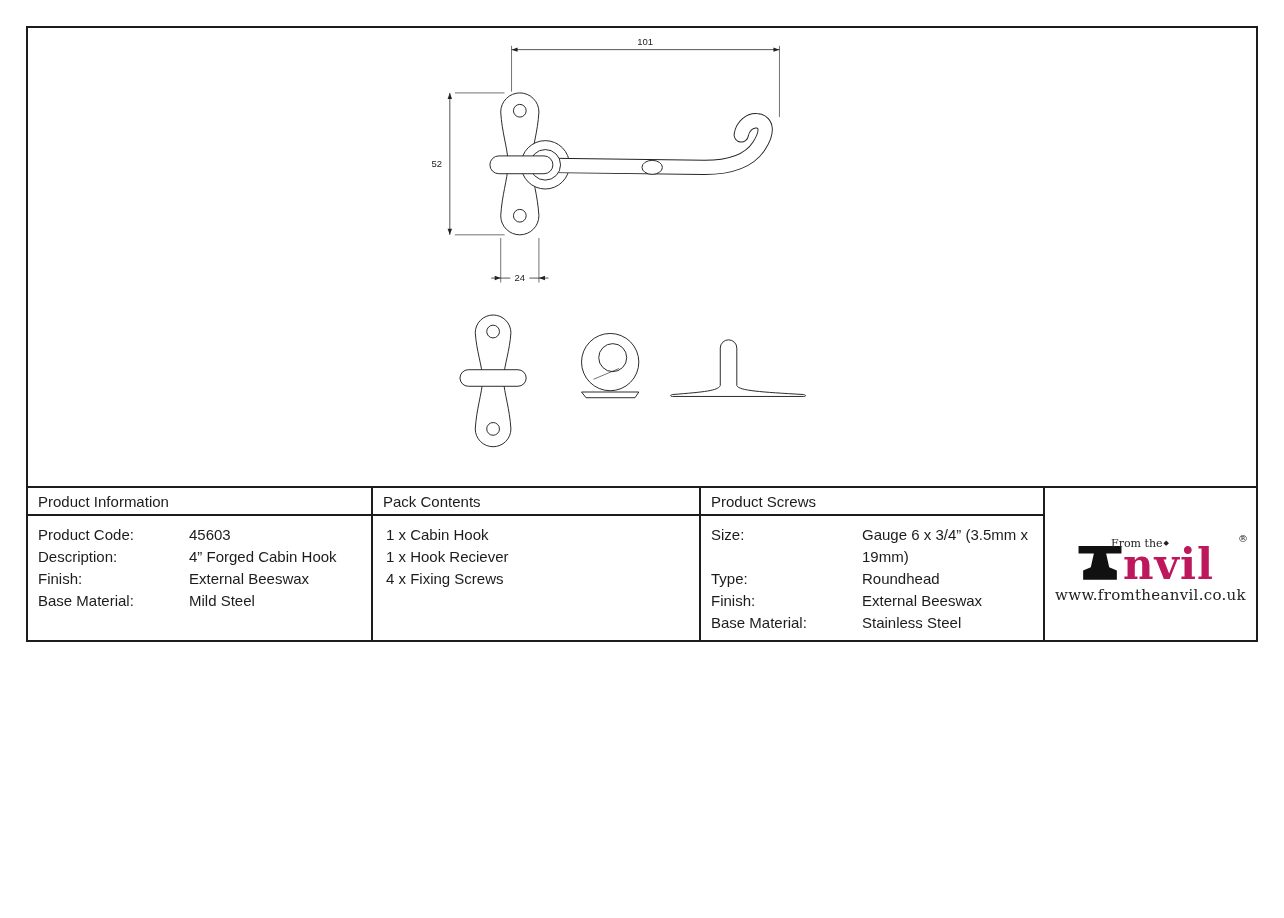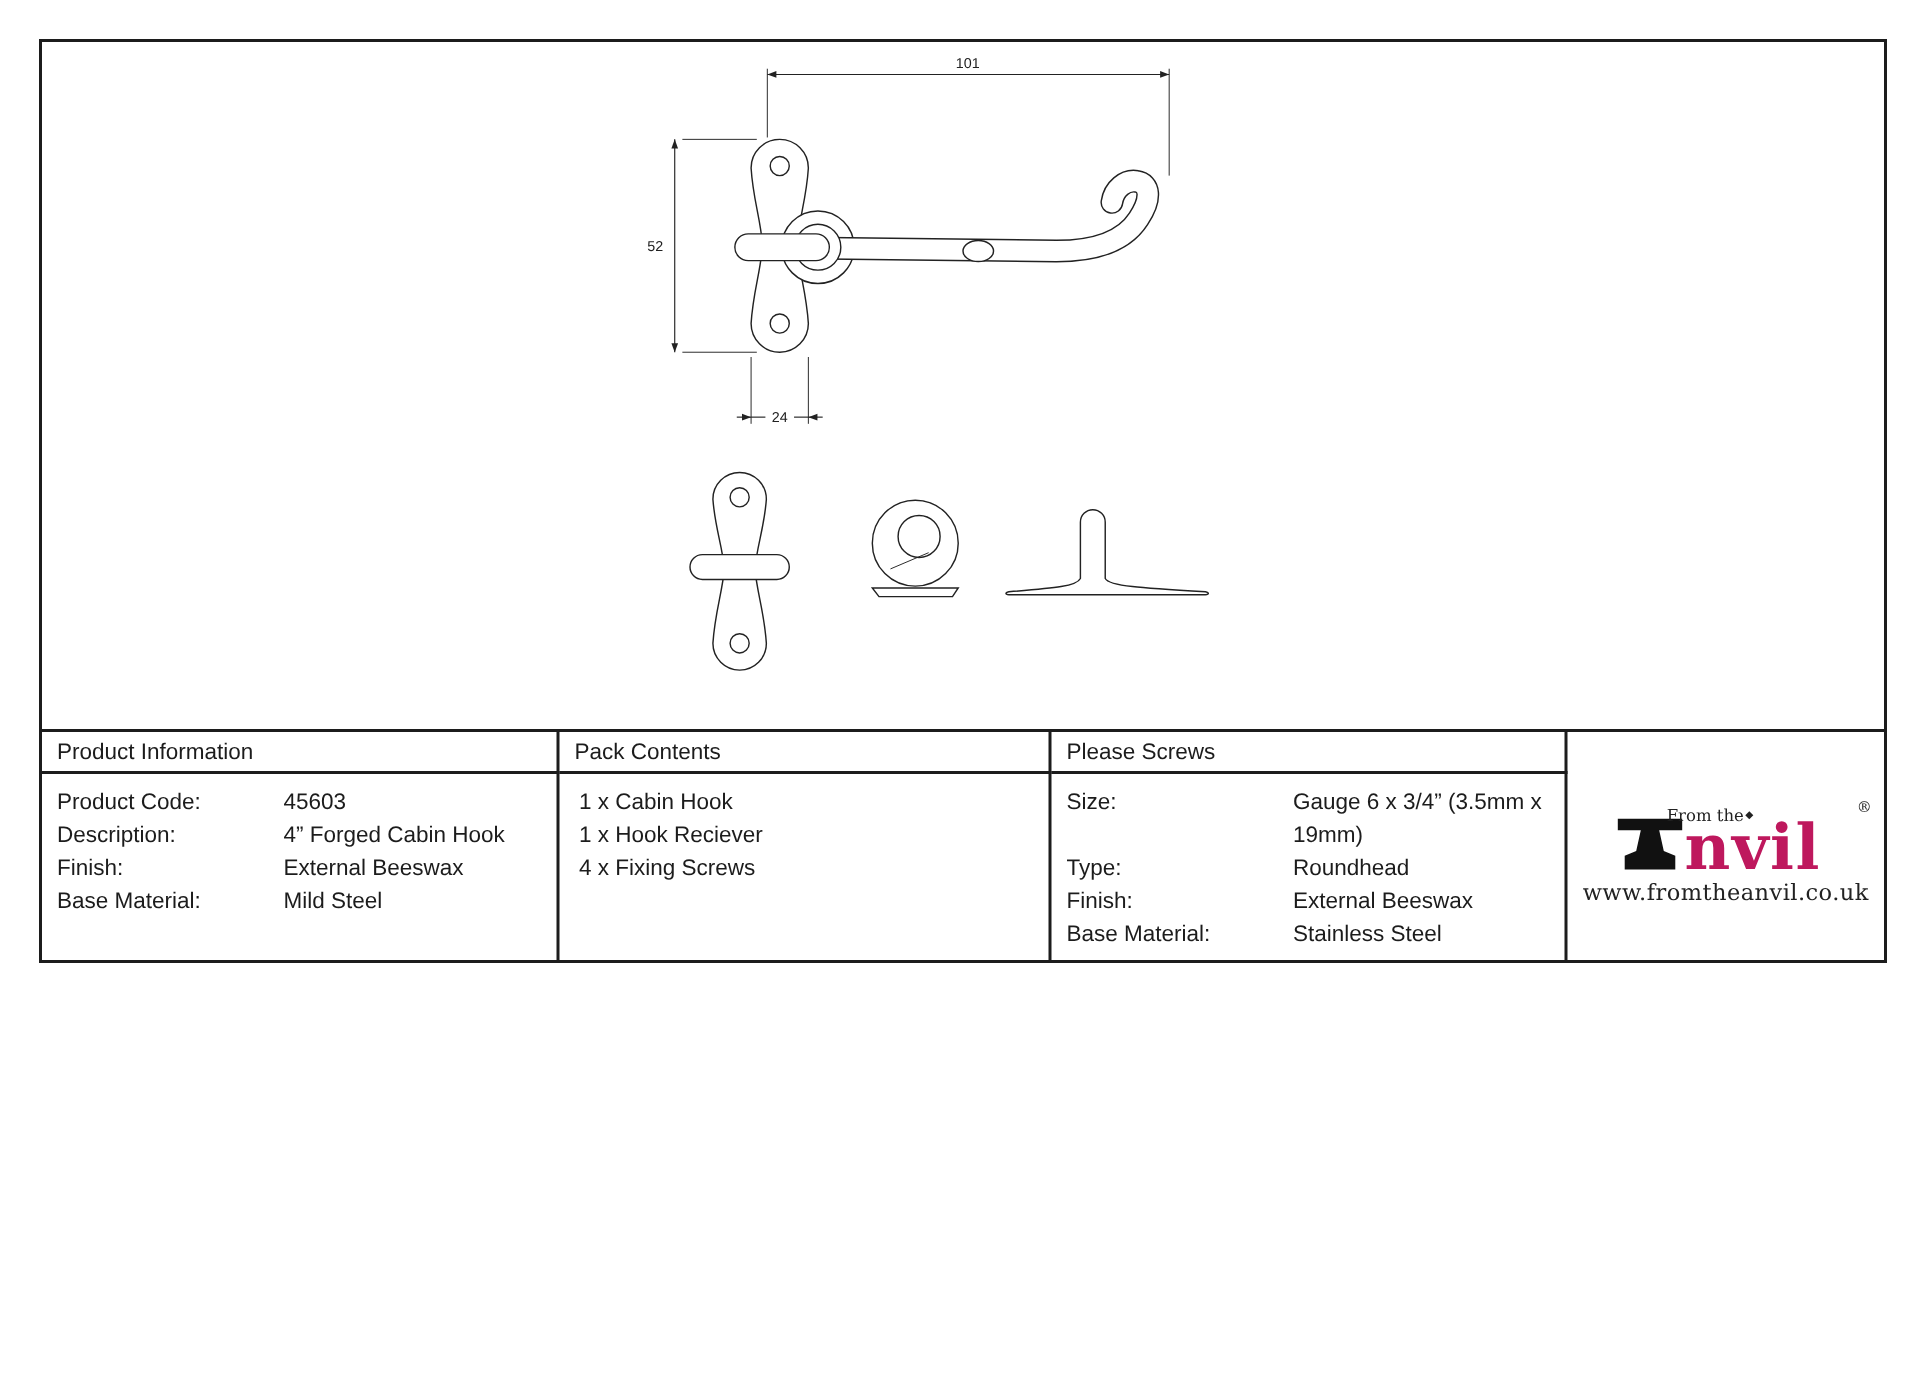--- a/index.html
+++ b/index.html
@@ -112,21 +112,21 @@
 
   <div class="info-table">
 
     <div class="cell th" style="grid-column:1;grid-row:1;">
       <span>Product Information</span>
     </div>
     <div class="cell th" style="grid-column:2;grid-row:1;text-align:center;">
       <span>Pack Contents</span>
     </div>
     <div class="cell th" style="grid-column:3;grid-row:1;">
-      <span>Please Screws</span>
+      <span>Product Screws</span>
     </div>
 
     <div class="cell logo-cell">
       <div class="logo">
         <div class="logo-main">
           <svg class="anvil-a" viewBox="0 0 60 54">
             <path d="M2,6 L58,6 L58,16 L38,16 L42,34 L52,38 L52,50 L8,50 L8,38 L18,34 L22,16 L2,16 Z" fill="#111"></path>
           </svg>
           <span class="nvil">nvil</span>
           <span class="tagline">

